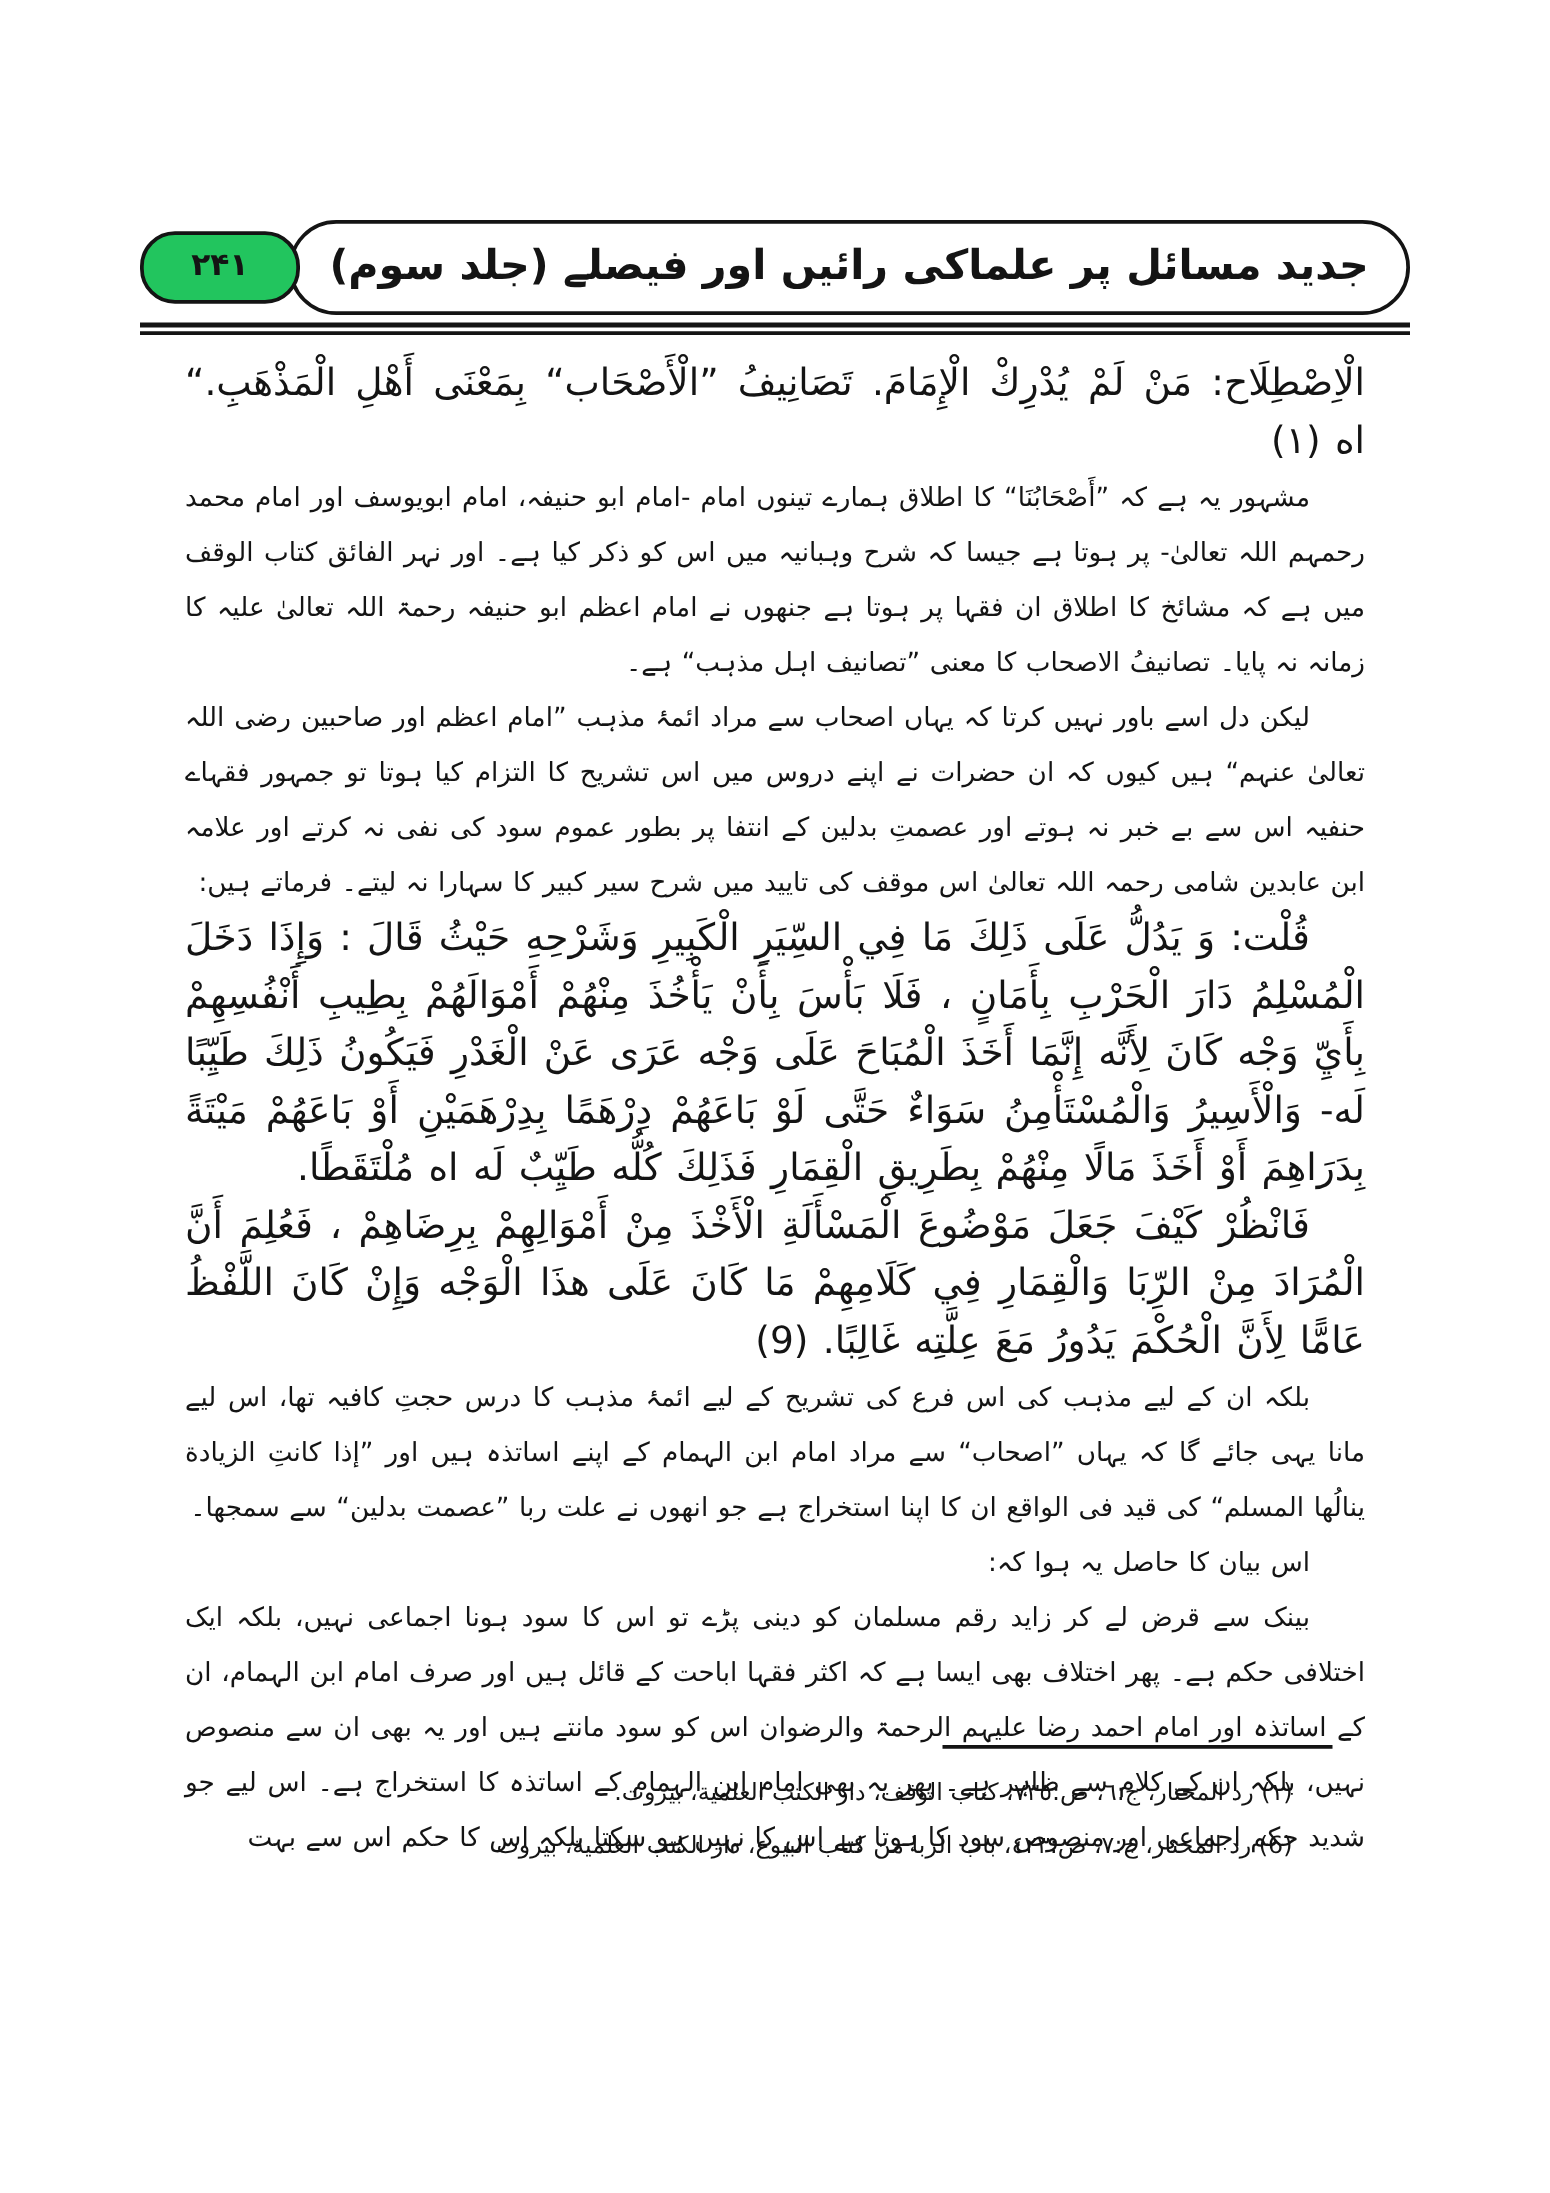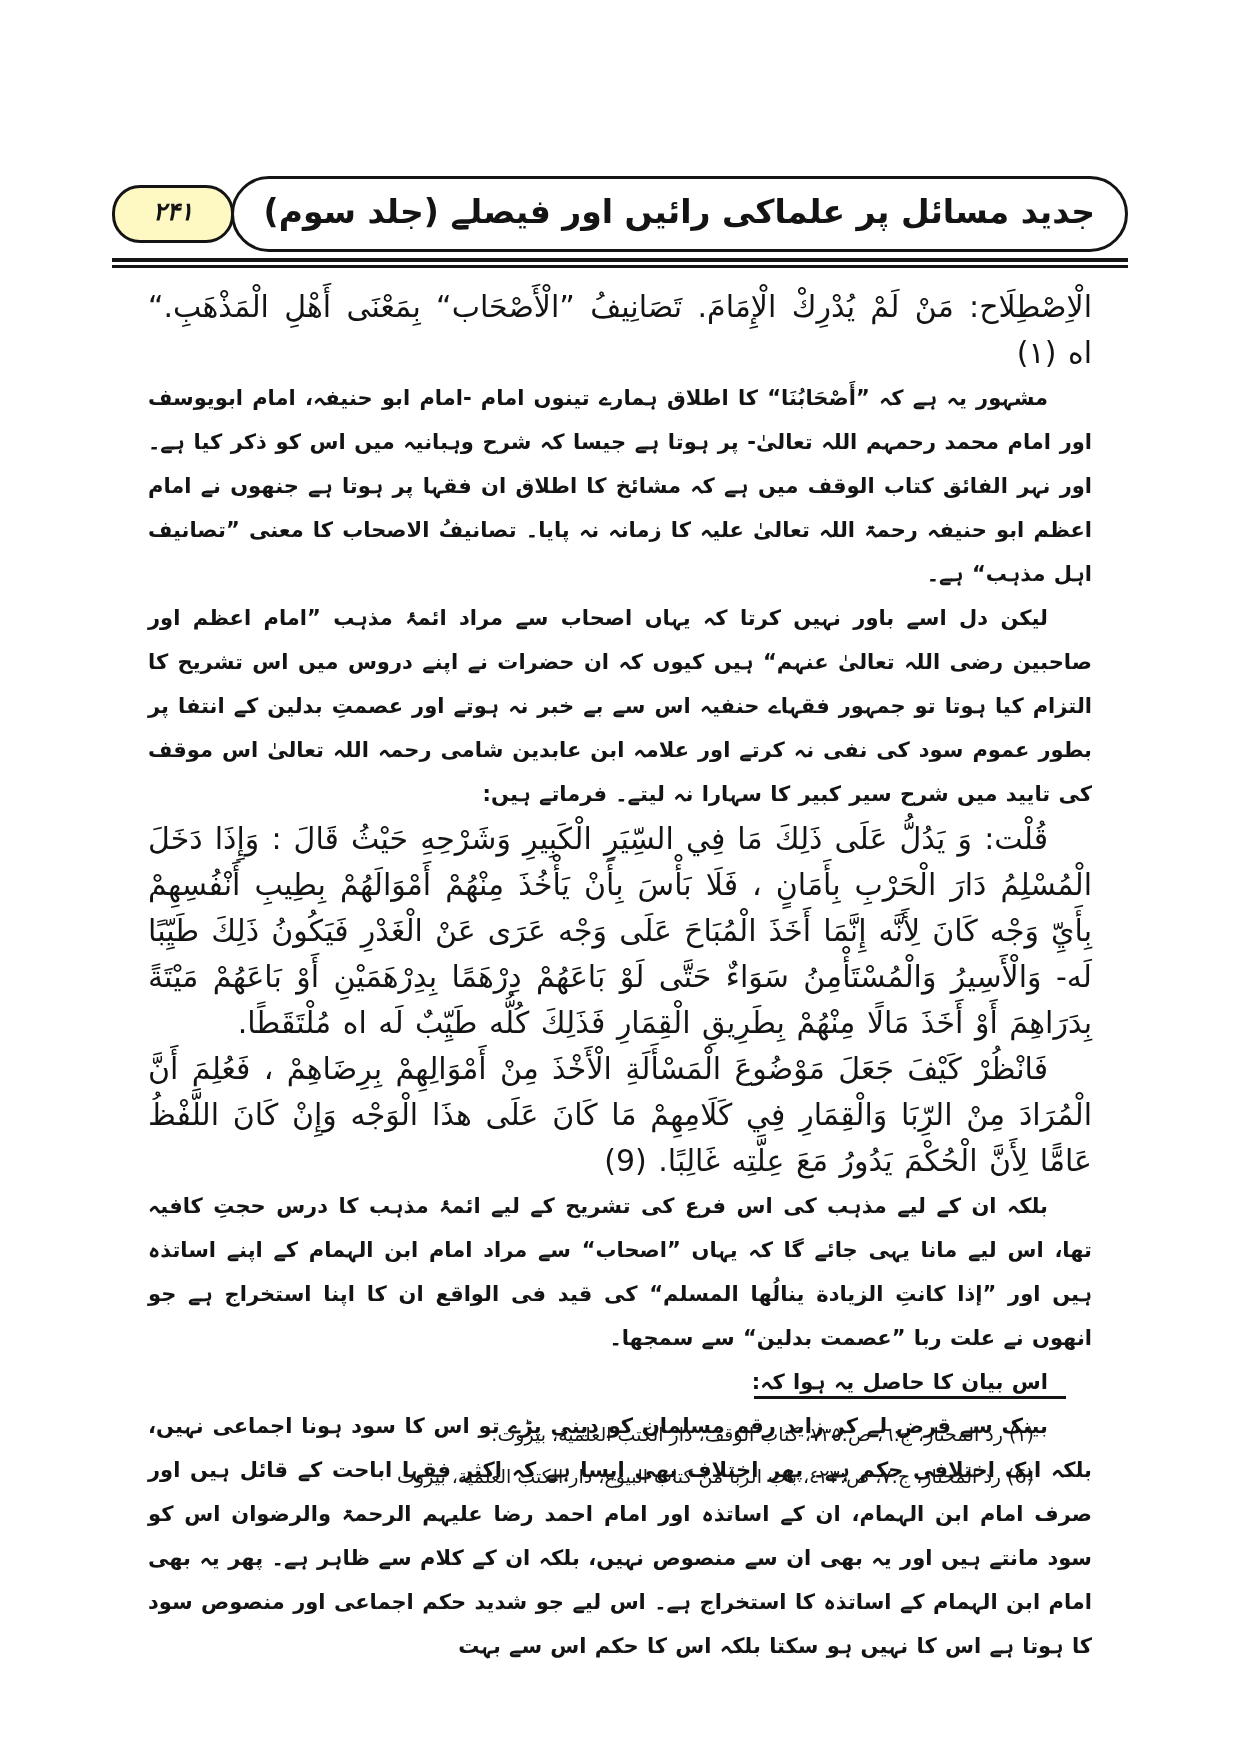--- a/index.html
+++ b/index.html
@@ -41,45 +41,43 @@
     border-bottom:4px solid #141414;
     margin:0 -8px;
     z-index:1;
   }
   .pagenum-box {
     border:3px solid #141414;
     border-radius:28px;
     padding:8px 38px 12px 38px;
     font-size:25px;
     font-weight:bold;
-    background:#fef9c3;
+    background:#22c55e;
     z-index:2;
     line-height:1.3;
-    font-style:italic;
   }
   .double-rule {
     position:absolute;
     top:258px; left:112px; right:112px;
     height:10px;
     border-top:4px solid #141414;
     border-bottom:3px solid #141414;
   }
 
   
   .body-text {
     position:absolute;
     top:284px; right:148px; left:148px;
     direction:rtl;
     text-align:justify;
   }
   .body-text p.urdu {
     font-size:21px;
     line-height:44px;
     word-spacing:1px;
-    font-weight:bold;
   }
   .body-text p.arabic {
     font-size:30px;
     line-height:46px;
     word-spacing:2px;
   }
   .body-text p.indent { text-indent:44px; }
 
   
   .footnote-block {

